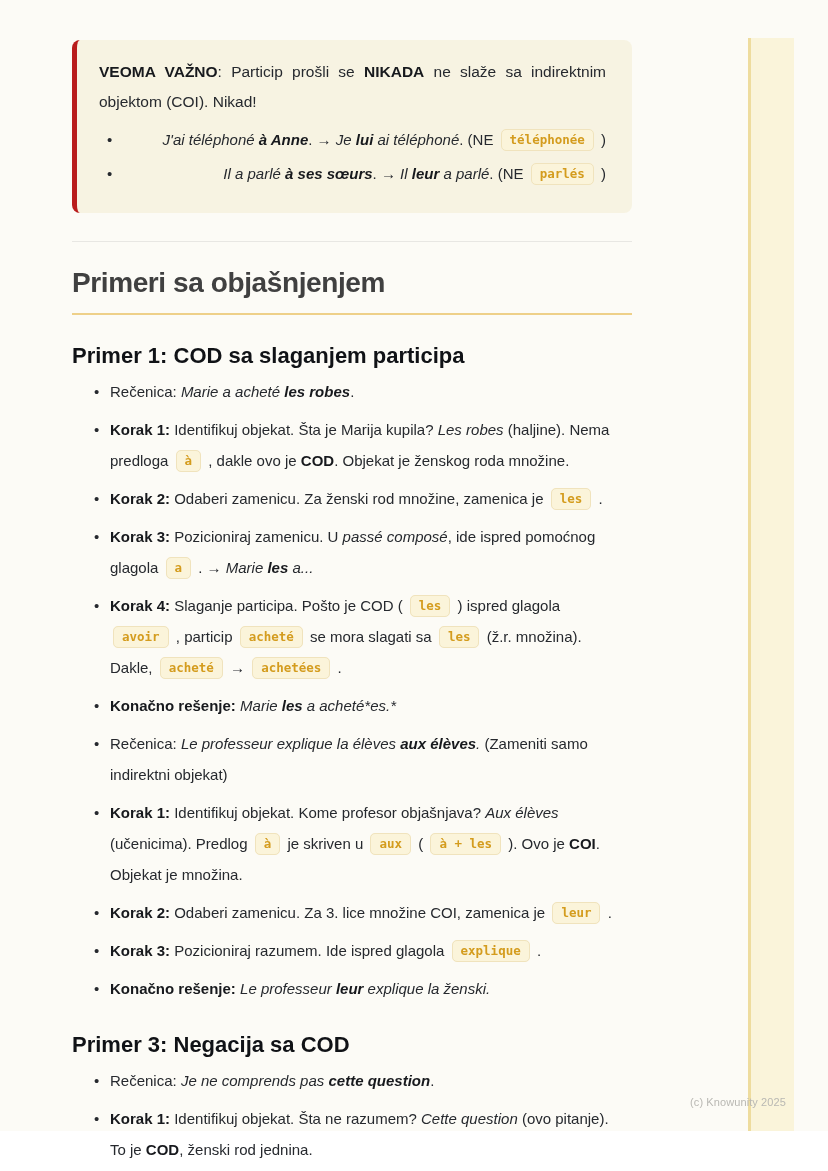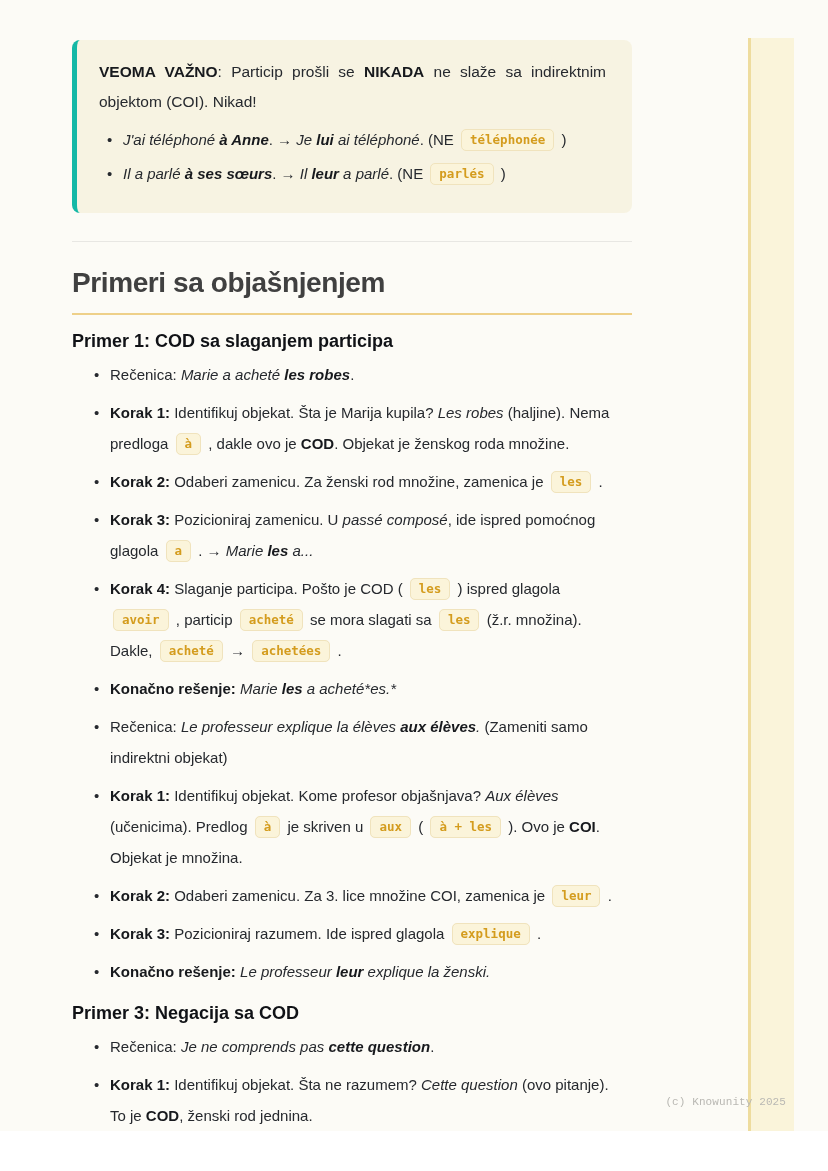--- a/index.html
+++ b/index.html
@@ -16,29 +16,29 @@
   }
   .side-strip{
     position:absolute;left:748px;top:38px;width:43px;height:1093px;
     background:#faf4da;border-left:3px solid #eedc9e;z-index:0;
   }
   .content{
     position:absolute;left:72px;top:40px;width:560px;z-index:1;
   }
   
   .callout{
-    background:#f7f3e2;border-left:5px solid #14b8a6;border-radius:8px;
+    background:#f7f3e2;border-left:5px solid #b91c1c;border-radius:8px;
     padding:17px 26px 20px 22px;
   }
   .callout-text{
     margin:0;font-size:15.5px;line-height:30px;text-align:justify;color:#26292e;
   }
   .callout-list{
     list-style:none;margin:8px 0 0;padding:0 0 0 24px;
-    font-size:15px;line-height:30px;
+    font-size:15px;line-height:30px;text-align:right;
   }
   .callout-list li{position:relative;margin:4px 0;}
   li.bullet::before{
     content:"•";position:absolute;left:-16px;top:0;color:#26292e;
   }
   
   .seg{font-style:normal;font-weight:400;}
   .seg.bold{font-weight:700;color:#17191d;}
   .seg.italic{font-style:italic;}
   .seg.bolditalic{font-style:italic;font-weight:700;color:#17191d;}
@@ -50,31 +50,31 @@
   }
   
   .divider{border:none;border-top:1px solid #e8e7e3;margin:28px 0 0;}
   .heading{
     margin:25px 0 14px;font-size:28px;font-weight:700;letter-spacing:-0.4px;
     color:#404040;
   }
   .heading-rule{border-top:2px solid #eed089;margin:0 0 2px;}
   
   .section-title{
-    font-size:18px;font-weight:700;color:#101216;margin:16px 0 6px;
+    font-size:22px;font-weight:700;color:#101216;margin:28px 0 6px;
   }
   .bullet-list{
     list-style:none;margin:0;padding:0 0 0 26px;
     font-size:15px;line-height:31px;color:#26292e;
   }
   .bullet-list li{position:relative;margin:7px 12px;}
   
   .watermark{
     position:absolute;right:42px;top:1096px;z-index:2;
-    font-size:11px;color:#b9b8b3;letter-spacing:0.1px;font-family:Liberation Mono, monospace;
+    font-size:11px;color:#b9b8b3;letter-spacing:0.1px;
   }
 </style>
 </head>
 <body>
 
 <div class="page">
   <div class="side-strip"></div>
 
   <div class="content">
 

